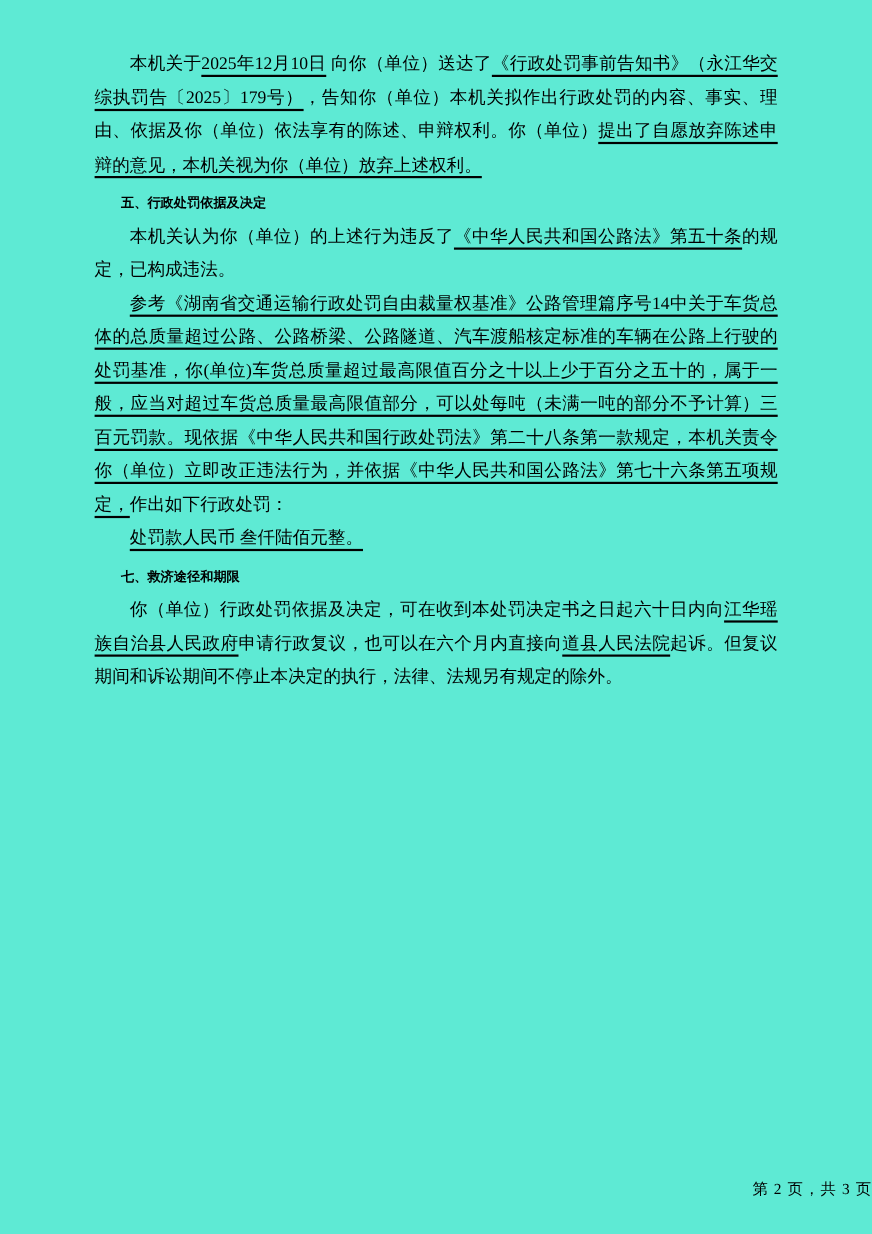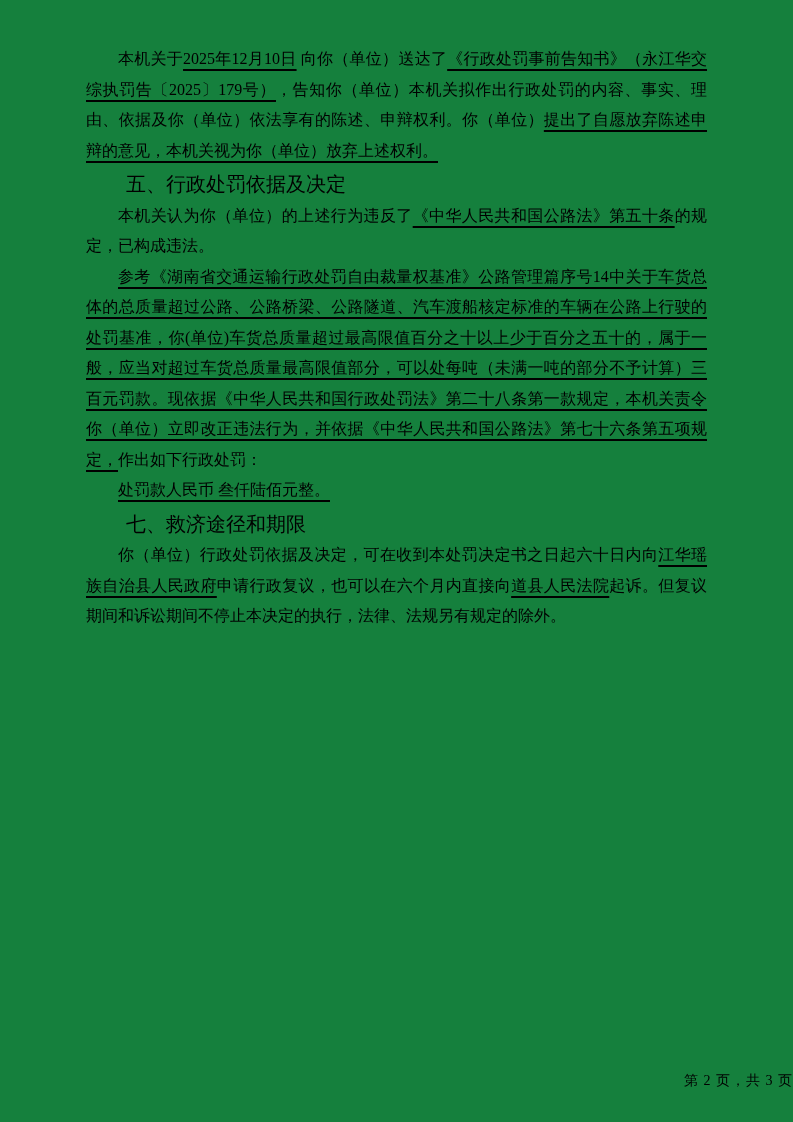--- a/index.html
+++ b/index.html
@@ -5,40 +5,40 @@
   html, body {
     margin: 0;
     padding: 0;
     background: #ffffff;
   }
   .doc-page {
     position: relative;
     width: 793px;
     height: 1122px;
     margin: 0 auto;
-    background: #15803d;
+    background: #5eead4;
     box-sizing: border-box;
     padding: 44px 86px 0 86px;
     font-family: "Liberation Serif", "DejaVu Serif", serif;
     color: #000000;
     font-size: 16px;
     overflow: hidden;
   }
   .para {
     margin: 0;
     line-height: 30.5px;
     text-align: justify;
     text-indent: 2em;
   }
   .heading {
     margin: 3px 0 1px 0;
     line-height: 30.5px;
     text-indent: 2em;
-    font-weight: normal;
-    font-size: 20px;
+    font-weight: bold;
+    font-size: 12px;
   }
   .u {
     text-decoration: underline;
     text-decoration-thickness: 1.5px;
     text-underline-offset: 5px;
   }
   .page-footer {
     position: absolute;
     left: 0;
     right: 0;

